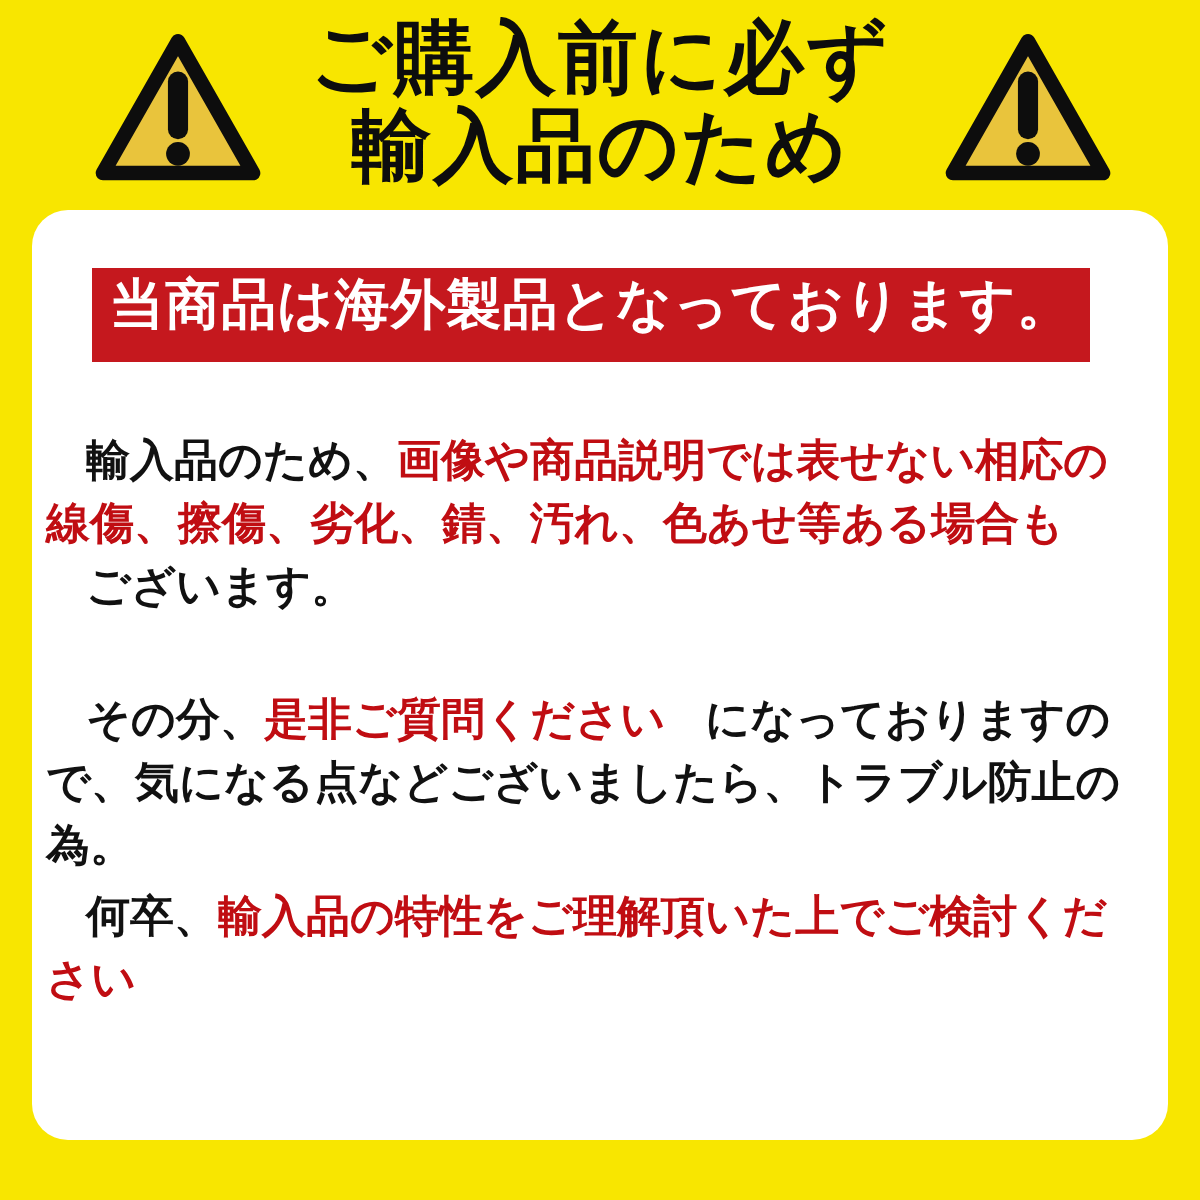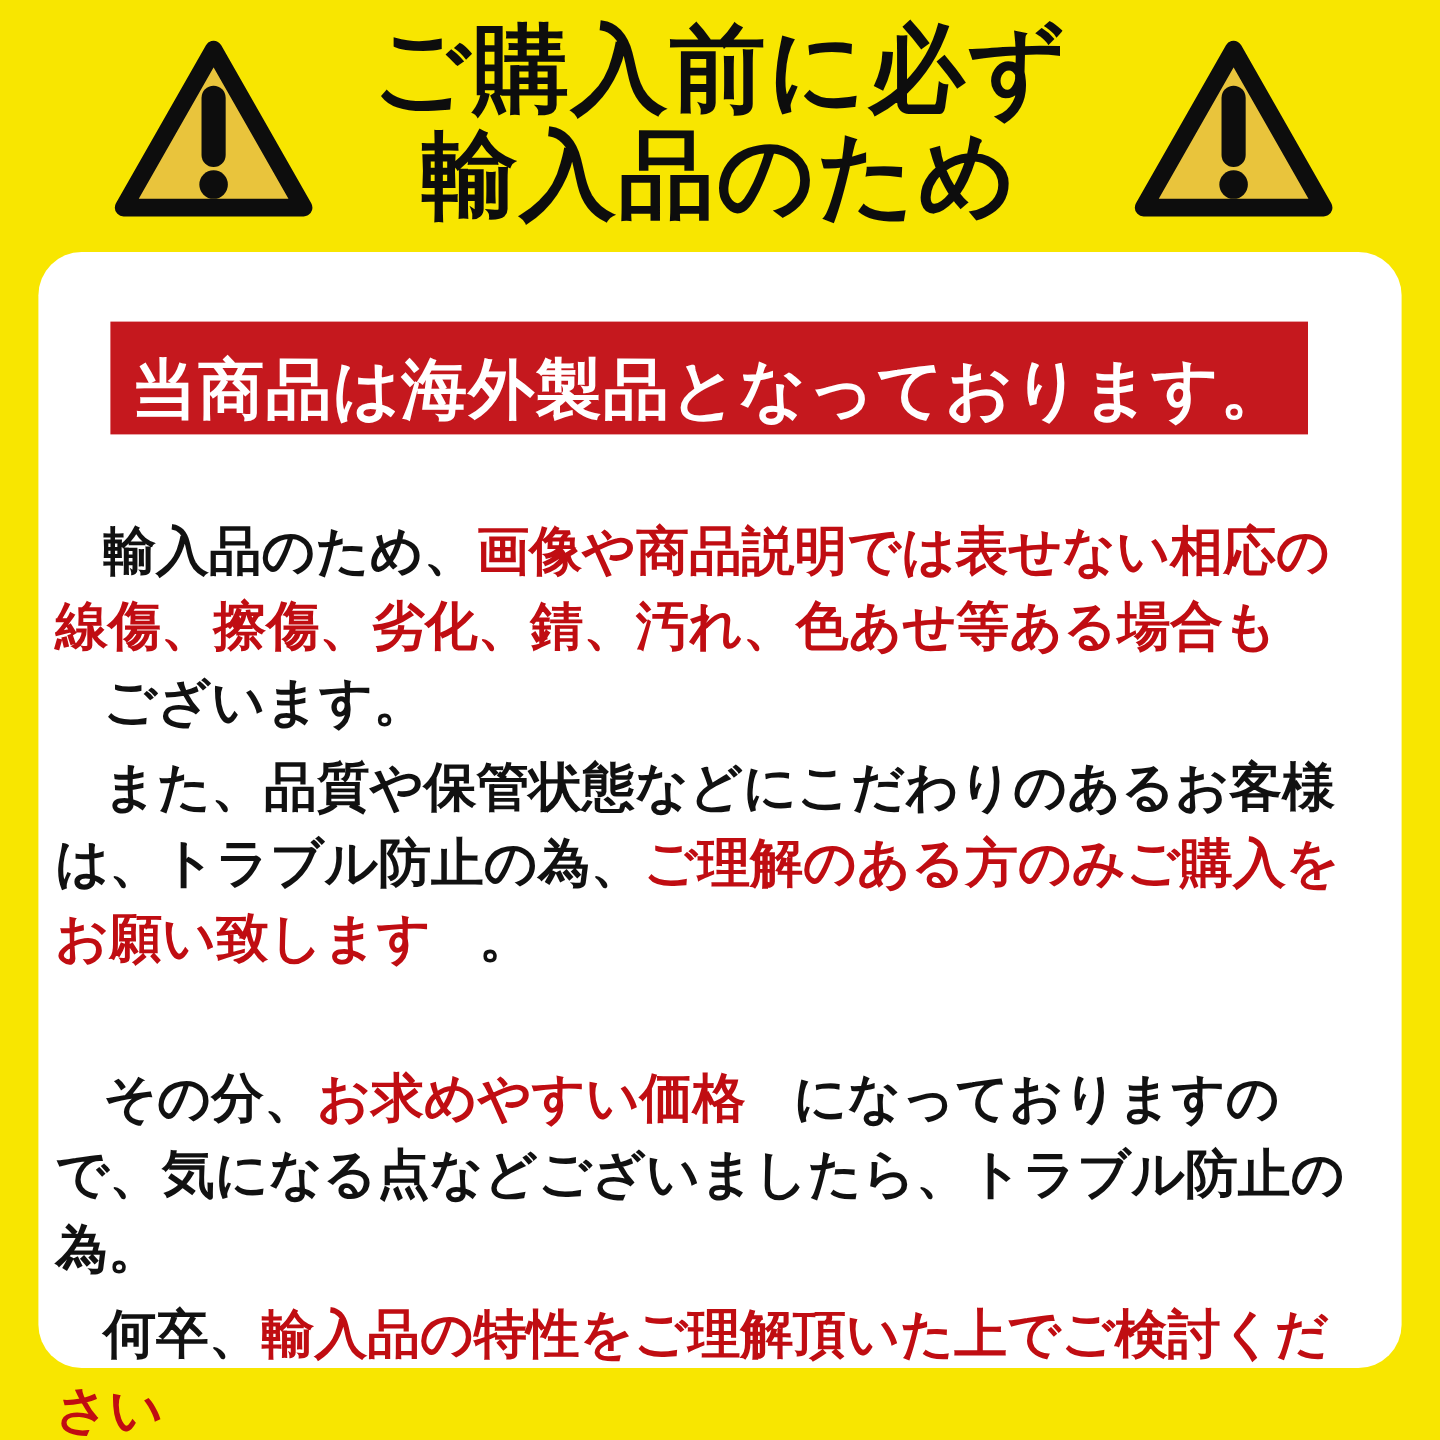--- a/index.html
+++ b/index.html
@@ -28,21 +28,21 @@
   .panel{
     position:absolute;left:32px;top:210px;
     width:1136px;height:930px;
     background:#ffffff;border-radius:36px;
     box-sizing:border-box;
   }
   .banner{
     position:absolute;left:60px;top:58px;
     width:998px;height:94px;
     background:#C5181E;
-    display:flex;align-items:flex-end;justify-content:center;
+    display:flex;align-items:flex-start;justify-content:center;
     color:#ffffff;font-weight:900;font-size:55px;
     letter-spacing:1px;white-space:nowrap;
   }
   .notice{
     position:absolute;left:14px;top:218px;
     width:1090px;
     font-size:44px;font-weight:700;line-height:63px;
     color:#111111;
   }
   .notice p{margin:0 0 8px 0;}
@@ -76,23 +76,22 @@
 <div class="panel">
 
   <div class="banner">
     <span>当商品は海外製品となっております。</span>
   </div>
 
   <div class="notice">
 
     <p><span class="k">輸入品のため、</span><span class="r">画像や商品説明では表せない相応の線傷、擦傷、劣化、錆、汚れ、色あせ等ある場合も</span><span class="k">ございます。</span></p>
 
-    <p><span class="k">また、品質や保管状態などにこだわりのあるお客様は、トラブル防止の為、</span><span class="r">ご理解のある方のみご購入をお願い致します</span><span class="k">。</span></p>
 
     <div class="block-gap"></div>
 
-    <p><span class="k">その分、</span><span class="r">お求めやすい価格</span><span class="k">になっておりますので、気になる点などございましたら、トラブル防止の為。</span></p>
+    <p><span class="k">その分、</span><span class="r">是非ご質問ください</span><span class="k">になっておりますので、気になる点などございましたら、トラブル防止の為。</span></p>
 
 
     <p><span class="k">何卒、</span><span class="r">輸入品の特性をご理解頂いた上でご検討ください</span></p>
 
   </div>
 </div>
 
 </body></html>

